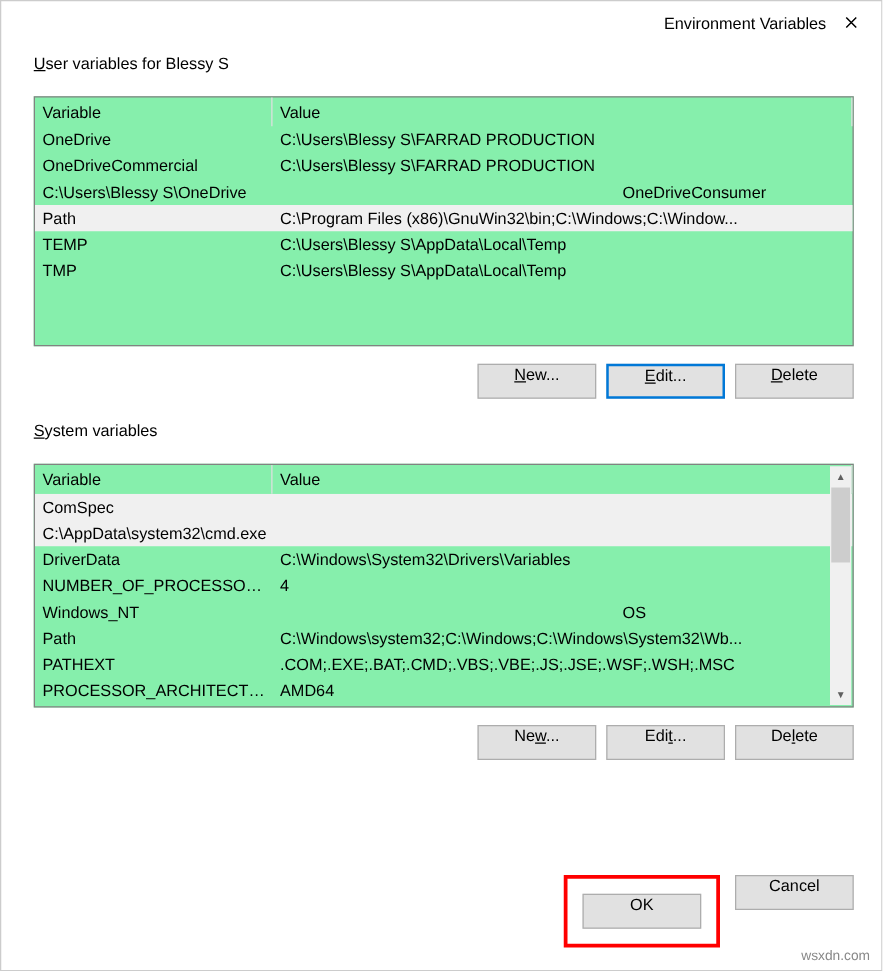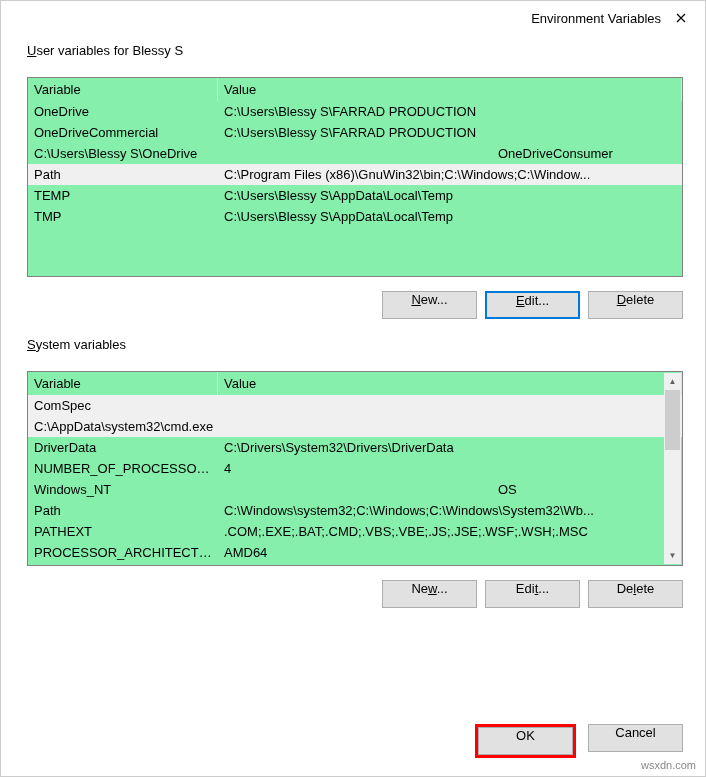--- a/index.html
+++ b/index.html
@@ -29,21 +29,21 @@
   .btn-row { display: flex; justify-content: flex-end; gap: 8px; margin: 14px 0 18px 0; }
   .btn { width: 95px; height: 28px; border: 1px solid #adadad; background: #e1e1e1; font-size: 13px; color: #000; display: flex; align-items: flex-start; justify-content: center; cursor: pointer; }
   .btn.focused { border: 2px solid #0078d7; background: #e1e1e1; height: 28px; width:95px;}
   .scrollbar { position: absolute; right: 1px; top: 1px; bottom: 1px; width: 17px; background: #f0f0f0; }
   .scroll-thumb { position: absolute; top: 17px; left: 1px; right: 1px; height: 60px; background: #cdcdcd; }
   .scroll-arrow { position: absolute; left: 0; right: 0; height: 17px; display:flex; align-items:center; justify-content:center; font-size:8px; color:#606060;}
   .scroll-arrow.up { top: 0; }
   .scroll-arrow.down { bottom: 0; }
   .footer { display: flex; justify-content: flex-end; gap: 12px; padding: 10px 22px 18px 0; }
   .highlight-red { border: 3px solid #ff0000; padding: 0; }
-  .highlight-red .btn { border:1px solid #adadad; margin:0;}
+  .highlight-red .btn { border:1px solid #adadad; margin:12px;}
   .watermark { position: absolute; bottom: 6px; right: 10px; font-size: 11px; color: #888; margin-top: 12px; }
   .sys .rows { max-height: 168px; overflow: hidden; }
   .sys-rows-inner .row:nth-child(odd){}
 </style>
 </head>
 <body>
 
 <div class="window">
   <div class="titlebar">
     <div class="title">Environment Variables</div>
@@ -112,21 +112,21 @@
         <div class="th val">Value</div>
       </div>
       <div class="rows">
           <div class="sys-rows-inner" id="sys-rows">
             <div class="row selected-sys">
               <div class="td var">ComSpec</div>
               <div class="td val">C:\AppData\system32\cmd.exe</div>
             </div>
             <div class="row">
               <div class="td var">DriverData</div>
-              <div class="td val">C:\Drivers\System32\Drivers\DriverData</div>
+              <div class="td val">C:\Windows\System32\Drivers\Variables</div>
             </div>
             <div class="row">
               <div class="td var">NUMBER_OF_PROCESSORS</div>
               <div class="td val">4</div>
             </div>
             <div class="row">
               <div class="td val">Windows_NT</div>
               <div class="td var">OS</div>
             </div>
             <div class="row">

